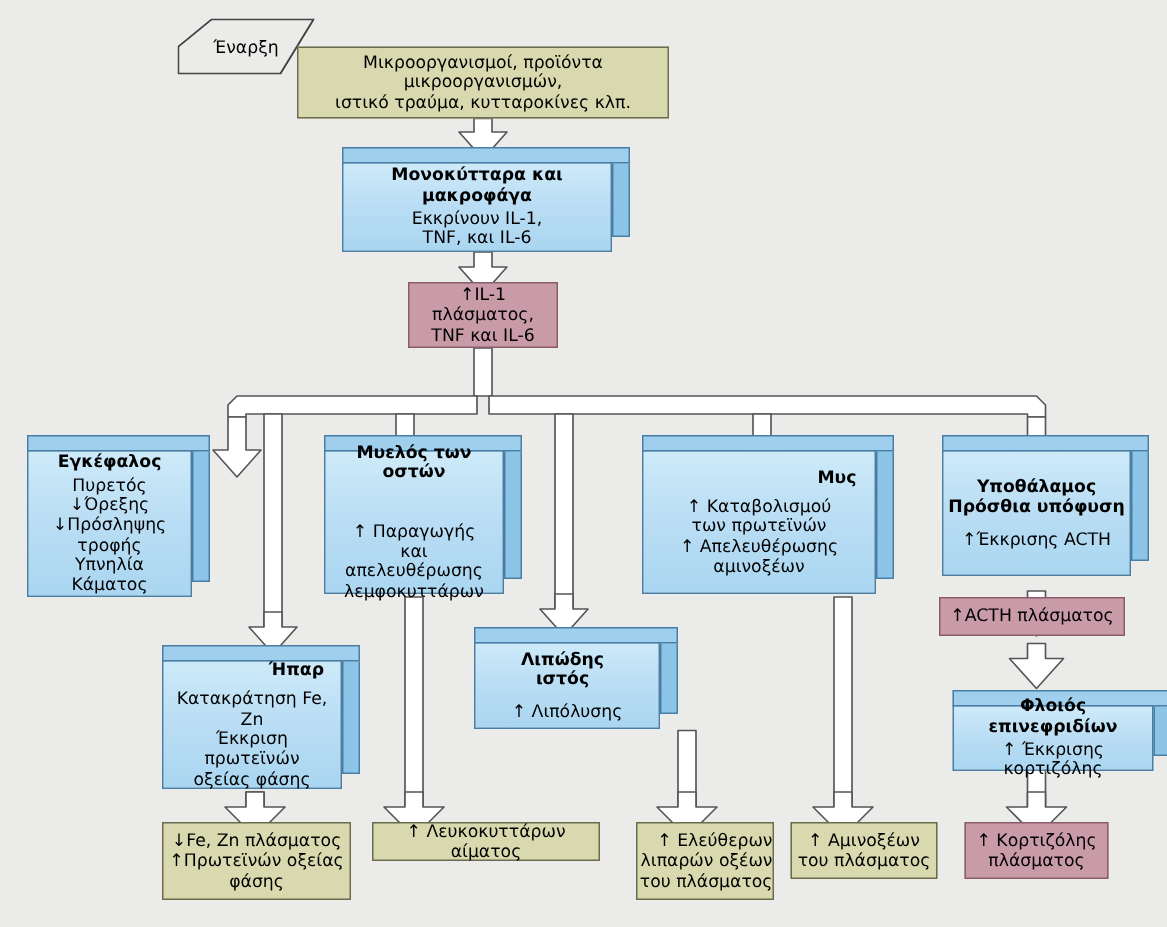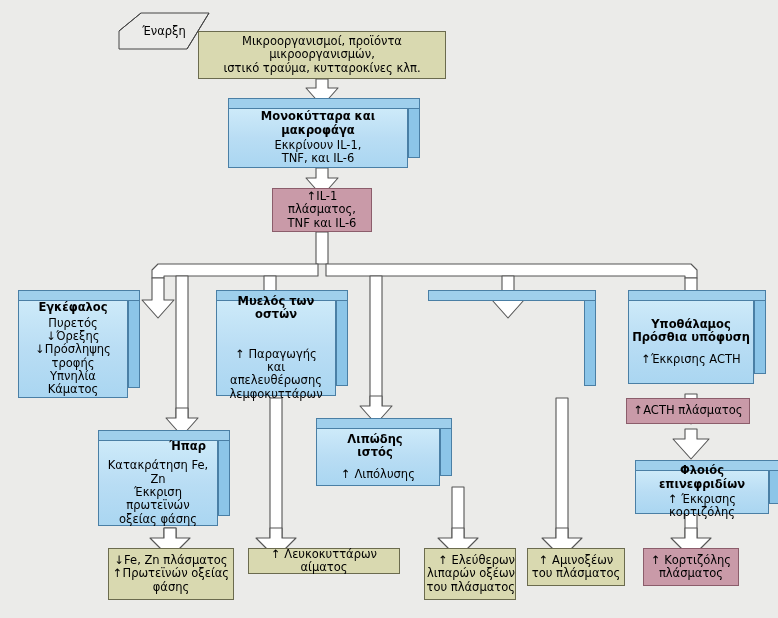--- a/index.html
+++ b/index.html
@@ -194,33 +194,40 @@
       <div class="title">Μυελός των οστών</div>
       <div class="body" style="margin-top:24px;">↑ Παραγωγής</div>
       <div class="body">και απελευθέρωσης</div>
       <div class="body">λεμφοκυττάρων</div>
     </div>
   </div>
 
   <div class="cube-wrap" style="left:428px; top:290px; width:168px; height:108px;">
     <div class="cube-side" style="left:156px; top:0px; width:12px; height:96px;"></div>
     <div class="cube-topstrip" style="left:0px; top:0px; width:168px; height:11px;"></div>
+    <div class="cube-face" style="left:0px; top:10px; width:156px; height:96px; padding:0 6px;">
+      <div class="title" style="align-self:flex-end; margin-right:6px;">Μυς</div>
+      <div class="body" style="margin-top:4px;">↑ Καταβολισμού</div>
+      <div class="body">των πρωτεϊνών</div>
+      <div class="body">↑ Απελευθέρωσης</div>
+      <div class="body">αμινοξέων</div>
+    </div>
   </div>
 
   <div class="cube-wrap" style="left:628px; top:290px; width:138px; height:96px;">
     <div class="cube-side" style="left:126px; top:0px; width:12px; height:84px;"></div>
     <div class="cube-topstrip" style="left:0px; top:0px; width:138px; height:11px;"></div>
     <div class="cube-face" style="left:0px; top:10px; width:126px; height:84px; padding:0 3px;">
       <div class="title" style="margin-bottom:0;">Υποθάλαμος</div>
       <div class="title">Πρόσθια υπόφυση</div>
       <div class="body" style="margin-top:6px;">↑Έκκρισης ACTH</div>
     </div>
   </div>
 
-  <div class="cube-wrap" style="left:98px; top:430px; width:108px; height:98px;">
+  <div class="cube-wrap" style="left:108px; top:430px; width:108px; height:98px;">
     <div class="cube-side" style="left:120px; top:0px; width:12px; height:86px;"></div>
     <div class="cube-topstrip" style="left:0px; top:0px; width:132px; height:11px;"></div>
     <div class="cube-face" style="left:0px; top:10px; width:120px; height:86px; padding:0 3px;">
       <div class="title" style="align-self:flex-end; margin-right:8px;">Ήπαρ</div>
       <div class="body" style="margin-top:4px;">Κατακράτηση Fe, Zn</div>
       <div class="body">Έκκριση πρωτεϊνών</div>
       <div class="body">οξείας φάσης</div>
     </div>
   </div>
 

